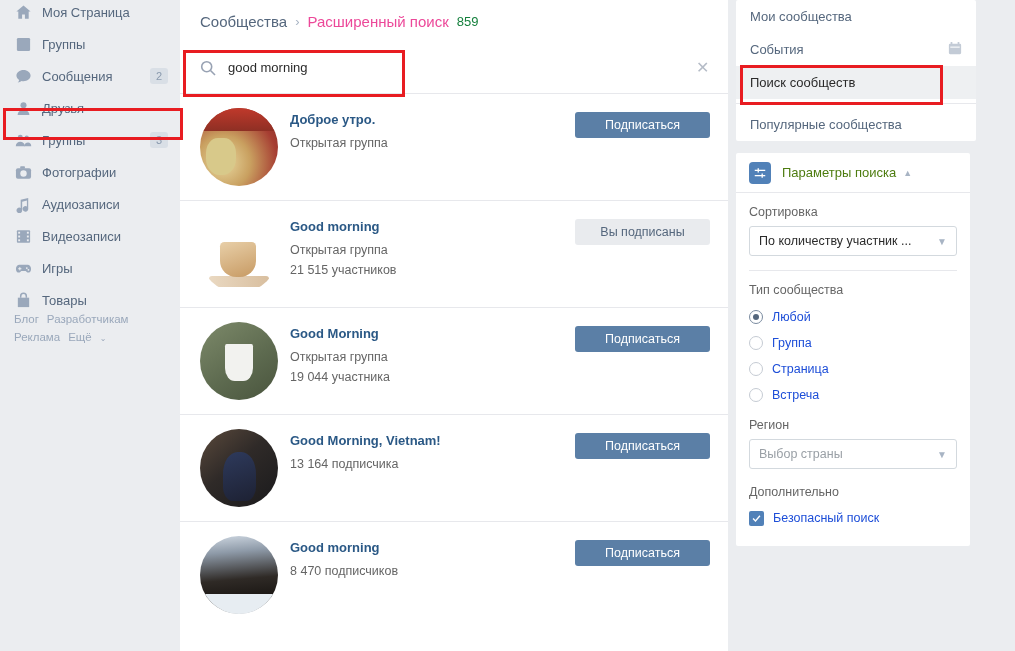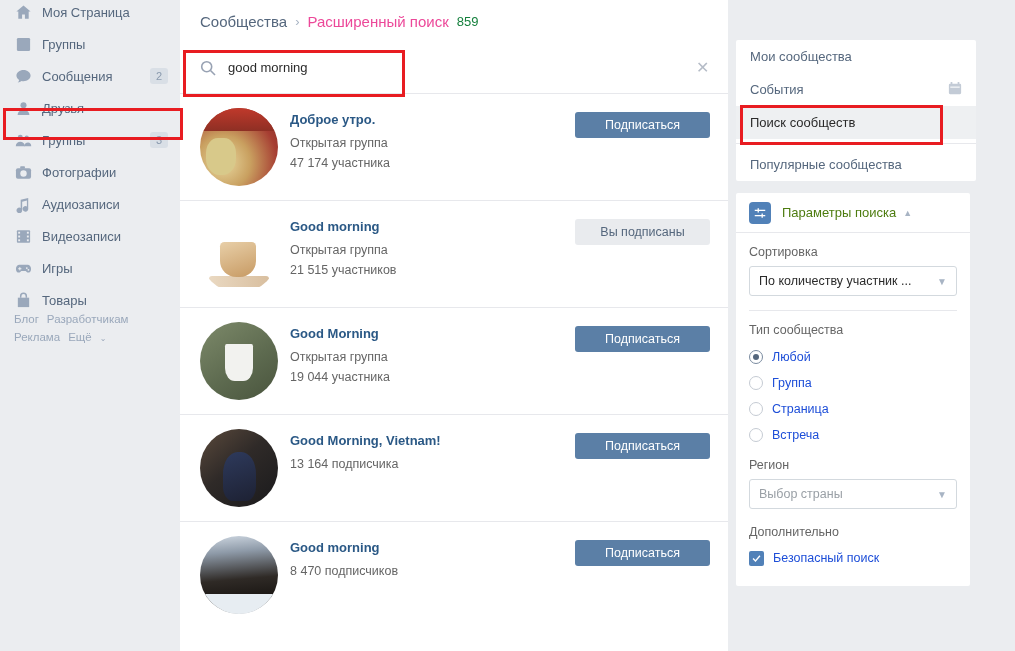--- a/index.html
+++ b/index.html
@@ -62,21 +62,21 @@
   .res-sub { color: #656565; font-size: 12.5px; line-height: 20px; }
   .res-action { flex: 0 0 135px; padding-top: 4px; margin-left: 12px; }
   .btn {
     display: block; width: 135px; height: 26px; line-height: 26px;
     text-align: center; font-size: 12.5px; border-radius: 3px;
   }
   .btn-primary { background: #5b7fa6; color: #fff; }
   .btn-muted { background: #e9ebee; color: #55677d; }
 
   
-  .right { width: 287px; flex: 0 0 287px; padding: 0 0 0 8px; margin-top: 40px; }
+  .right { width: 287px; flex: 0 0 287px; padding: 0 0 0 8px; }
   .card { background: #fff; border-radius: 2px; margin-bottom: 12px; }
   .rmenu { padding: 0; width: 240px; }
   .rmenu-item {
     height: 33px; display: flex; align-items: center; justify-content: space-between;
     padding: 0 14px; color: #55677d; font-size: 13px; position: relative;
   }
   .rmenu-item.active { background: #eef0f2; color: #2a2a2a; }
   .rmenu-sep { height: 1px; background: #e7e8ec; margin: 4px 0; }
   .cal-icon svg { fill: #c3cbd6; }
 
@@ -269,21 +269,20 @@
       <span class="search-value" title="Поиск сообществ">good morning</span>
       <span class="clear-icon">✕</span>
     </div>
 
     <div id="results-list">
         <div class="result">
           <div class="avatar av1"></div>
           <div class="res-info">
             <div class="res-title">Доброе утро.</div>
             <div class="res-sub">Открытая группа</div>
-            <div class="res-sub">47 174 участника</div>
           </div>
           <div class="res-action">
             <span class="btn btn-primary">Подписаться</span>
           </div>
         </div>
         <div class="result">
           <div class="avatar av2"></div>
           <div class="res-info">
             <div class="res-title">Good morning</div>
             <div class="res-sub">Открытая группа</div>

